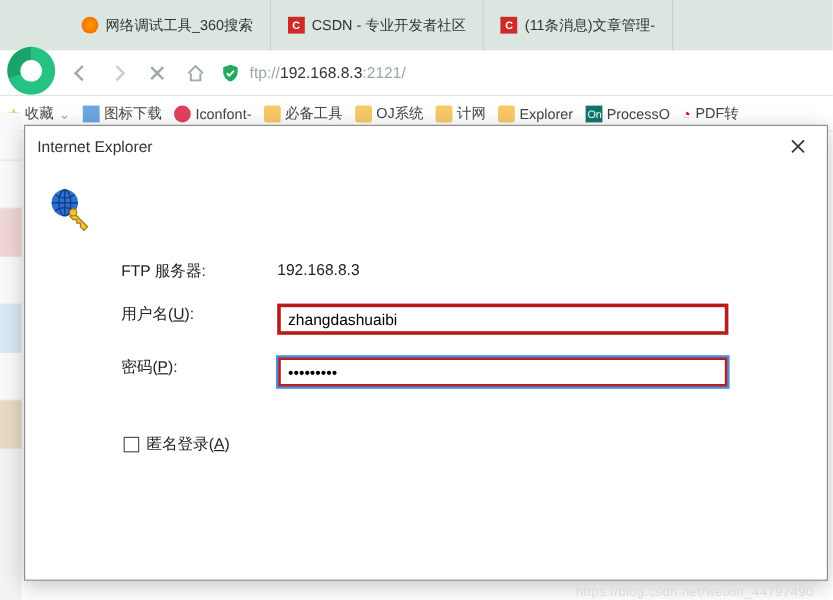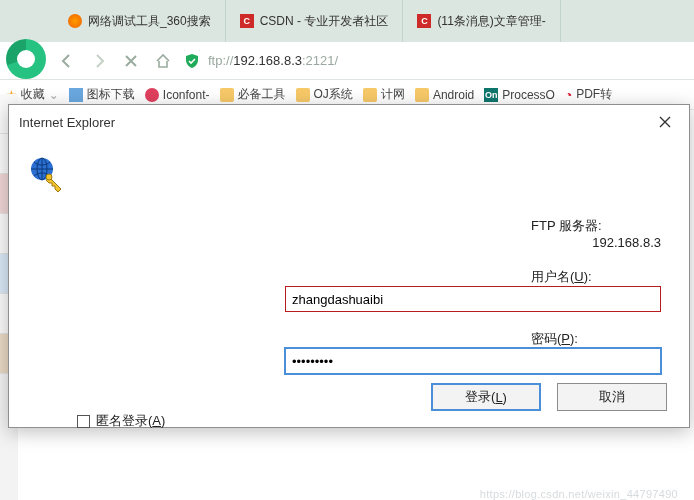--- a/index.html
+++ b/index.html
@@ -23,48 +23,48 @@
   .shield { width:16px;height:16px; color:#1fab5a; }
   .url { font-size:13px; color:#333; margin-left:8px; }
   .url .gray { color:#9aa9a0; }
 
   
   .bm-row { display:flex; align-items:center; height:30px; gap:10px; padding:0 6px; border-bottom:1px solid #e8ece8; font-size:12px; color:#444; white-space:nowrap; overflow:hidden;}
   .bm { display:flex; align-items:center; gap:4px; cursor:pointer; }
   .bm .ico { width:14px;height:14px; display:inline-block; }
   .star{color:#f5a623;}
   .folder{background:#f7c968;border-radius:2px;}
-  .on-ico{background:#0f766e;color:#fff;font-size:9px;line-height:14px;text-align:center;font-weight:bold;}
+  .on-ico{background:#0f766e;color:#fff;font-size:9px;line-height:14px;text-align:right;}
   .pdf-ico{color:#d0021b;font-weight:bold;}
 
   
   .left-sliver { position:absolute; left:0; top:94px; width:18px; bottom:0; background: linear-gradient(#f3f3f3, #f3f3f3); }
   .left-sliver div { height:40px; border-bottom:1px solid #e3e3e3; background:#fafafa; }
   .left-sliver div:nth-child(3){background:#f0d6d6;}
   .left-sliver div:nth-child(5){background:#d8e8f5;}
   .left-sliver div:nth-child(7){background:#e9d9c4;}
 
   
-  .dialog { position:absolute; left:8px; top:104px; right:4px; height:324px; background:#fff; border:1px solid #8f8f8f; box-shadow:0 4px 18px rgba(0,0,0,.25); }
+  .dialog { position:absolute; left:20px; top:104px; right:4px; height:380px; background:#fff; border:1px solid #8f8f8f; box-shadow:0 4px 18px rgba(0,0,0,.25); }
   .dlg-title { display:flex; align-items:center; justify-content:space-between; height:34px; padding:0 10px; font-size:13px; }
   .dlg-close { width:28px;height:24px; display:flex;align-items:center;justify-content:center; cursor:pointer; }
   .dlg-body { padding: 4px 28px 10px 18px; font-size:13px; color:#222; }
   .row1 { display:flex; align-items:flex-start; gap:22px; margin-top:12px; }
   .keyicon { width:40px;height:40px; }
   .msg { margin-top:4px; }
 
   .form { margin-left:62px; margin-top:22px; }
-  .form-row { display:flex; align-items:flex-end; margin-bottom:18px;flex-direction:column; }
+  .form-row { display:flex; align-items:flex-start; margin-bottom:18px; }
   .form-row .lbl { width:130px; }
   .form-row .val { font-size:13px; }
-  .text-input { width:376px; height:26px; border:1px solid #b91c1c; padding:0 6px; font-size:13px; }
+  .text-input { width:376px; height:26px; border:3px solid #b91c1c; padding:0 6px; font-size:13px; }
   .text-input.focus { outline:2px solid #4a90d9; outline-offset:-1px; }
   .note { margin-left:62px; margin-top:6px; font-size:13px; }
 
-  .chk-row { margin-left:50px; margin-top:38px; display:flex; align-items:center; gap:6px; }
+  .chk-row { margin-left:64px; margin-top:38px; display:flex; align-items:center; gap:6px; }
   .chk { width:13px;height:13px;border:1px solid #555; }
 
   .btn-row { position:absolute; right:22px; bottom:16px; display:flex; gap:16px; }
   .btn { width:110px; height:28px; border:1px solid #8c8c8c; background:#f3f3f3; display:flex; align-items:center; justify-content:center; font-size:13px; cursor:pointer; }
   .btn.primary { border:2px solid #4a90d9; }
 
   .watermark { position:absolute; right:16px; bottom:0; font-size:11px; color:#d7dbdd; letter-spacing:.3px; }
   .u { text-decoration: underline; }
 </style>
 </head>
@@ -141,21 +141,21 @@
   <span class="bm">
       <span class="ico folder"></span>
       <span>OJ系统</span>
     </span>
   <span class="bm">
       <span class="ico folder"></span>
       <span>计网</span>
     </span>
   <span class="bm">
       <span class="ico folder"></span>
-      <span>Android</span>
+      <span>Explorer</span>
     </span>
   <span class="bm">
       <span class="ico on-ico">On</span>
       <span>ProcessO</span>
     </span>
   <span class="bm">
       <span class="pdf-ico">◔</span>
       <span>PDF转</span>
     </span>
 </div>
@@ -205,24 +205,16 @@
         <input class="text-input focus" value="•••••••••" style="">
       </div>
     </div>
 
 
     <div class="chk-row">
       <span class="chk"></span>
       <span><span>匿名登录(</span><span class="u">A</span><span>)</span></span>
     </div>
 
-    <div class="btn-row">
-      <div class="btn primary">
-          <span>登录(</span>
-          <span class="u">L</span>
-          <span>)</span>
-        </div>
-      <div class="btn">取消</div>
-    </div>
   </div>
 </div>
 
 <div class="watermark">https://blog.csdn.net/weixin_44797490</div>
 
 </body></html>

